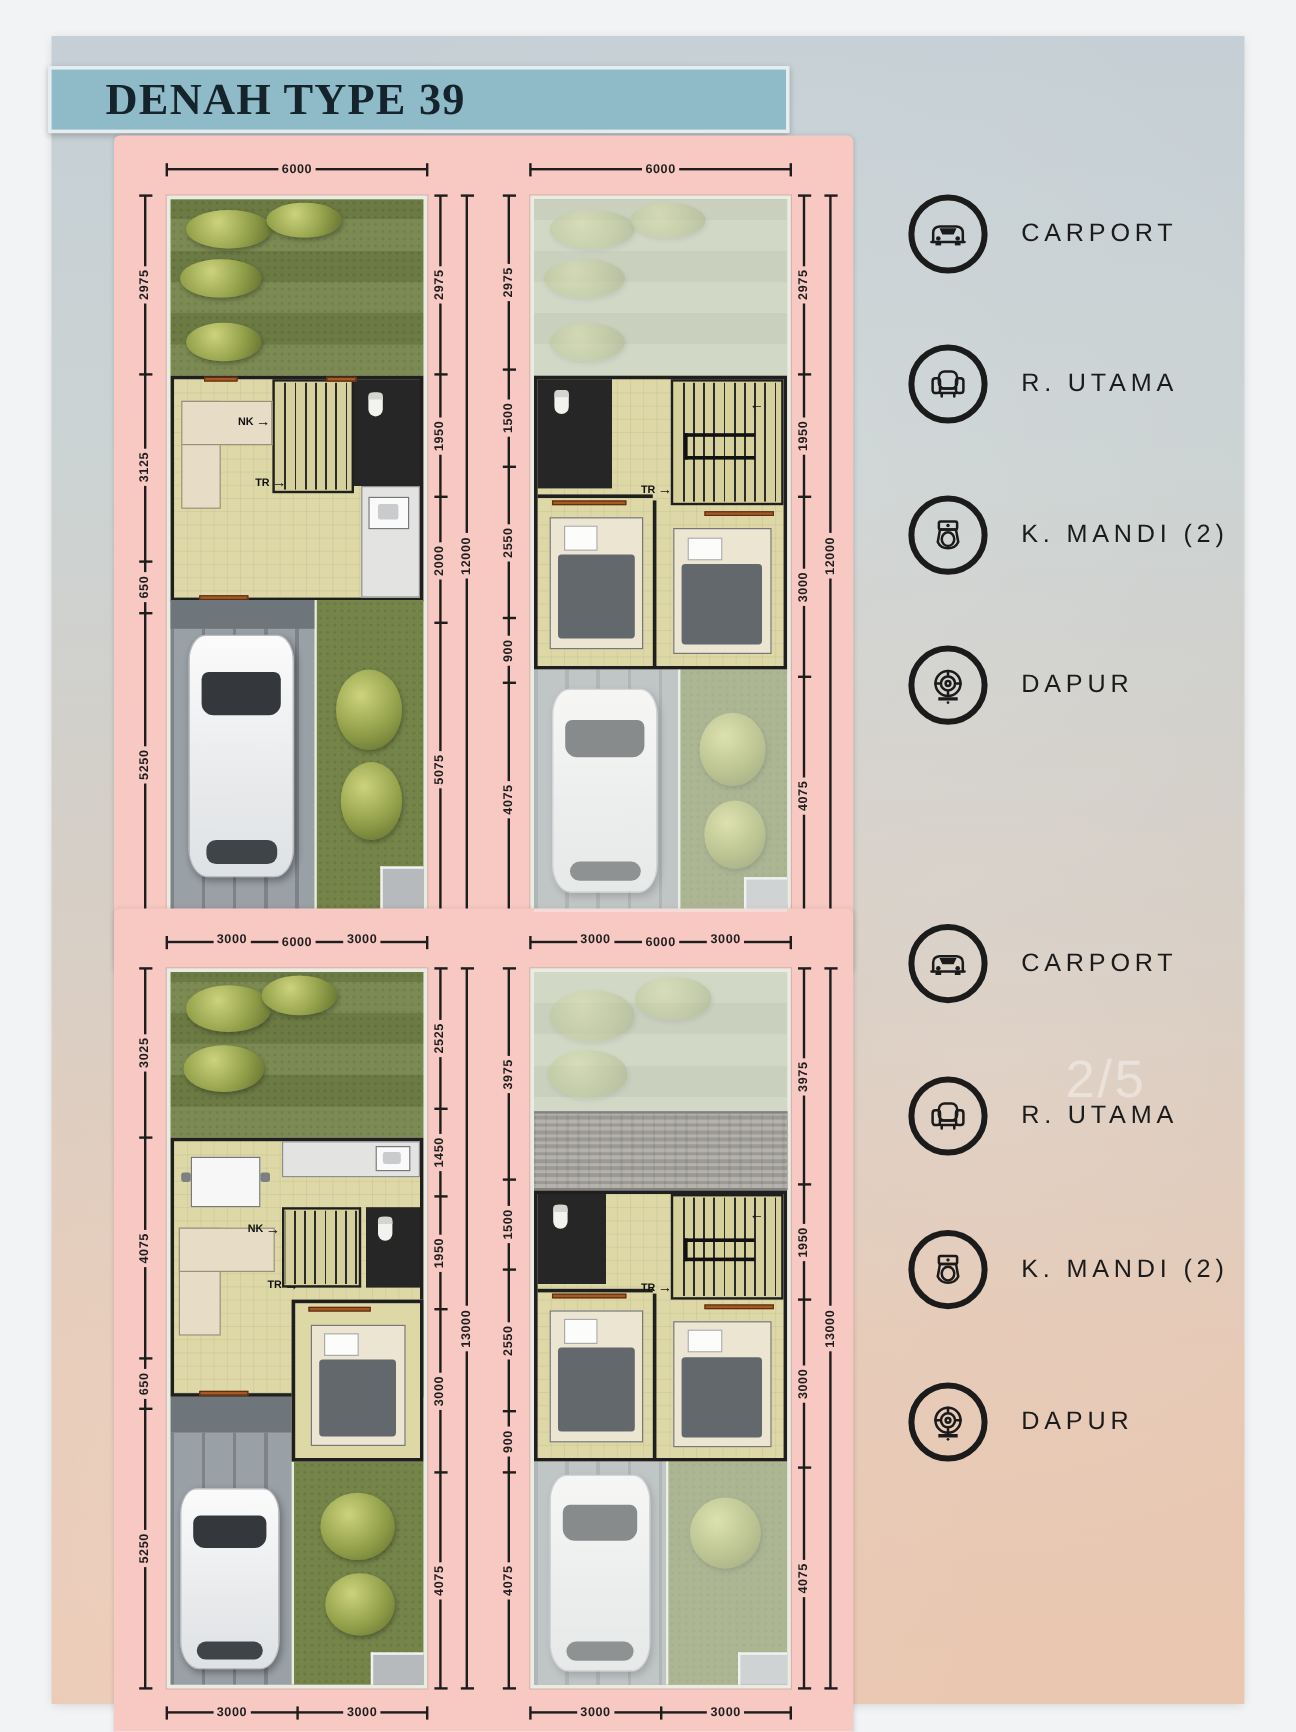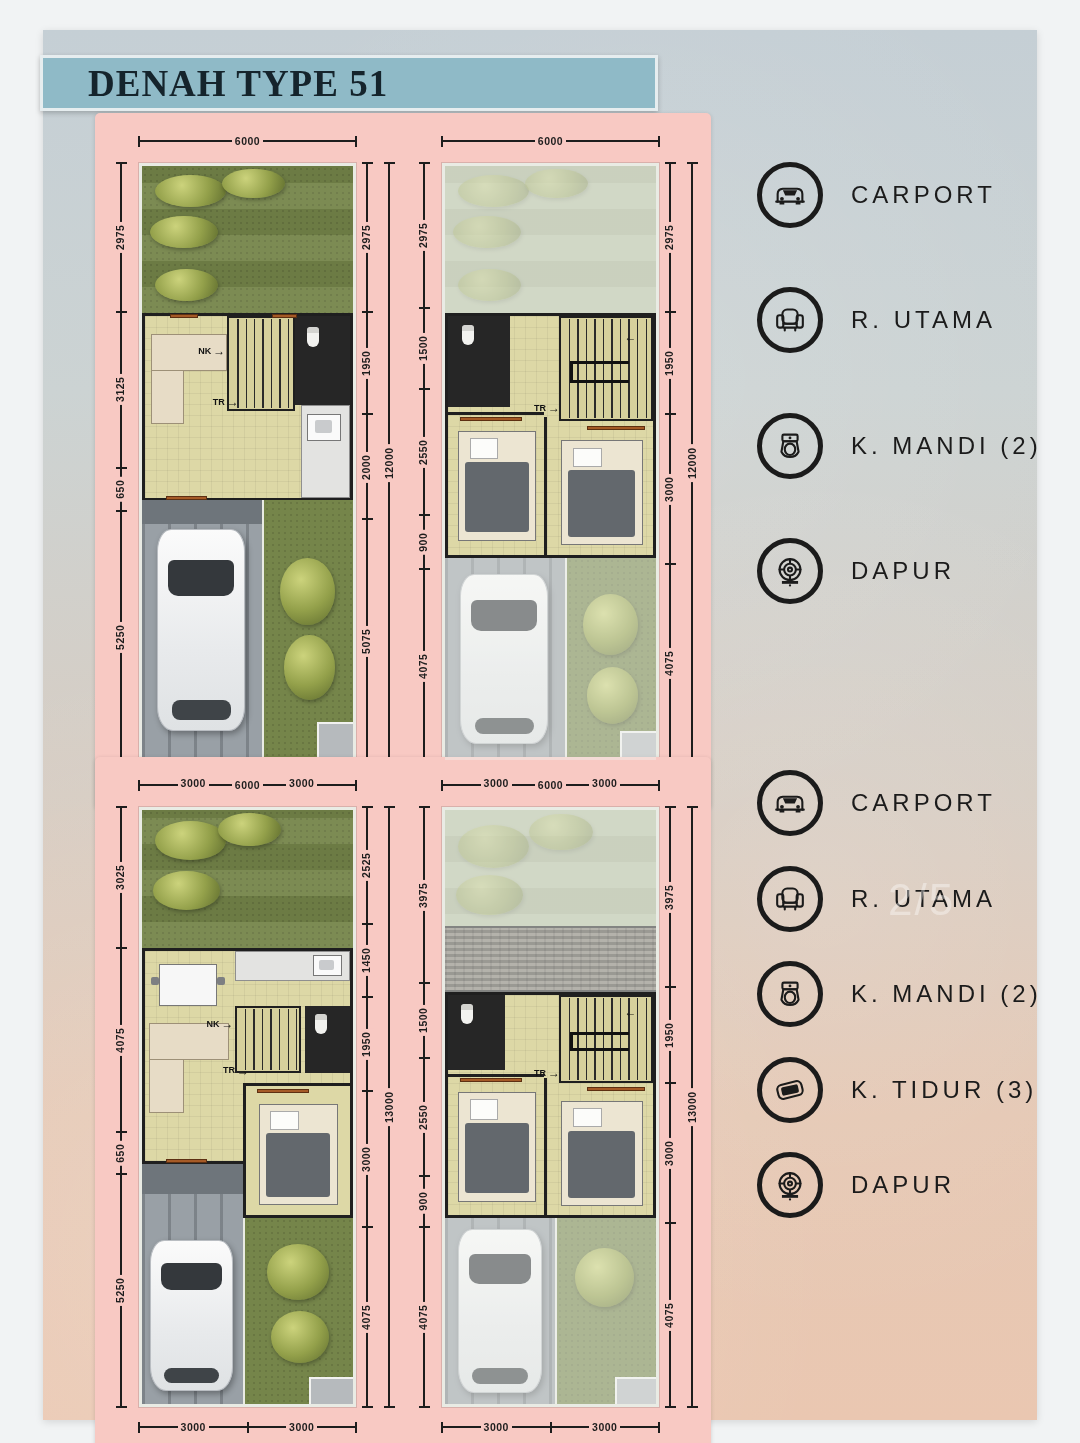--- a/index.html
+++ b/index.html
@@ -121,30 +121,30 @@
   .t61b .drive{top:68.7%;height:31.3%;}
   
   .legend{position:absolute;width:276px;display:flex;flex-direction:column;justify-content:space-between;}
   .legend.l1{left:714px;top:132px;height:442px;}
   .legend.l2{left:714px;top:740px;height:448px;}
   .lrow{display:flex;align-items:center;gap:28px;}
   .lring{width:56px;height:56px;min-width:56px;border:5px solid #1b1b1b;border-radius:50%;
     display:flex;align-items:center;justify-content:center;background:transparent;}
   .lring svg{width:38px;height:38px;stroke:#1b1b1b;fill:none;stroke-width:2.2;stroke-linecap:round;stroke-linejoin:round;}
   .lring svg .f{fill:#1b1b1b;stroke:none;}
-  .llabel{font-size:24px;letter-spacing:4px;color:#1b1b1b;white-space:nowrap;}
+  .llabel{font-size:21px;letter-spacing:4px;color:#1b1b1b;white-space:nowrap;}
   .watermark{position:absolute;left:845px;top:845px;font-size:44px;color:rgba(255,255,255,.38);letter-spacing:2px;}
 </style>
 </head>
 <body>
 
 <div class="card">
 
   <div class="banner s1">
-    <h1>DENAH TYPE 51</h1>
+    <h1>DENAH TYPE 39</h1>
   </div>
 
   <div class="panel p1">
 
     <div class="plan-block">
       <div class="pb-top">
           <div class="hchain">
             <div class="seg" style="flex-grow: 6000;">
               <span class="dimlabel">6000</span>
             </div>
@@ -649,31 +649,20 @@
             <circle class="f" cx="20" cy="11.5" r="1.5"></circle>
             <path d="M13 15 L11 26 Q13.5 31.5 20 31.5 Q26.5 31.5 29 26 L27 15 Z"></path>
             <ellipse cx="20" cy="23.5" rx="5.5" ry="6"></ellipse>
           </svg>
       </div>
       <span class="llabel">K. MANDI (2)</span>
     </div>
     <div class="lrow">
       <div class="lring">
         <svg viewBox="0 0 40 40">
-            <g transform="rotate(-14 20 20)">
-              <rect x="7" y="12.5" width="26" height="15" rx="5"></rect>
-              <rect class="f" x="11" y="15.5" width="18" height="9" rx="2" transform="rotate(2 20 20)"></rect>
-            </g>
-          </svg>
-      </div>
-      <span class="llabel">K. TIDUR (3)</span>
-    </div>
-    <div class="lrow">
-      <div class="lring">
-        <svg viewBox="0 0 40 40">
             <circle cx="20" cy="18.5" r="11"></circle>
             <circle cx="20" cy="18.5" r="6.2"></circle>
             <circle cx="20" cy="18.5" r="2.1"></circle>
             <path d="M20 7.5 V11.5 M20 25.5 V29.5 M9 18.5 H13 M27 18.5 H31"></path>
             <path class="f" d="M11.5 30.5 H28.5 V33.5 H11.5 Z"></path>
             <circle class="f" cx="20" cy="35.2" r="1.2"></circle>
           </svg>
       </div>
       <span class="llabel">DAPUR</span>
     </div>

